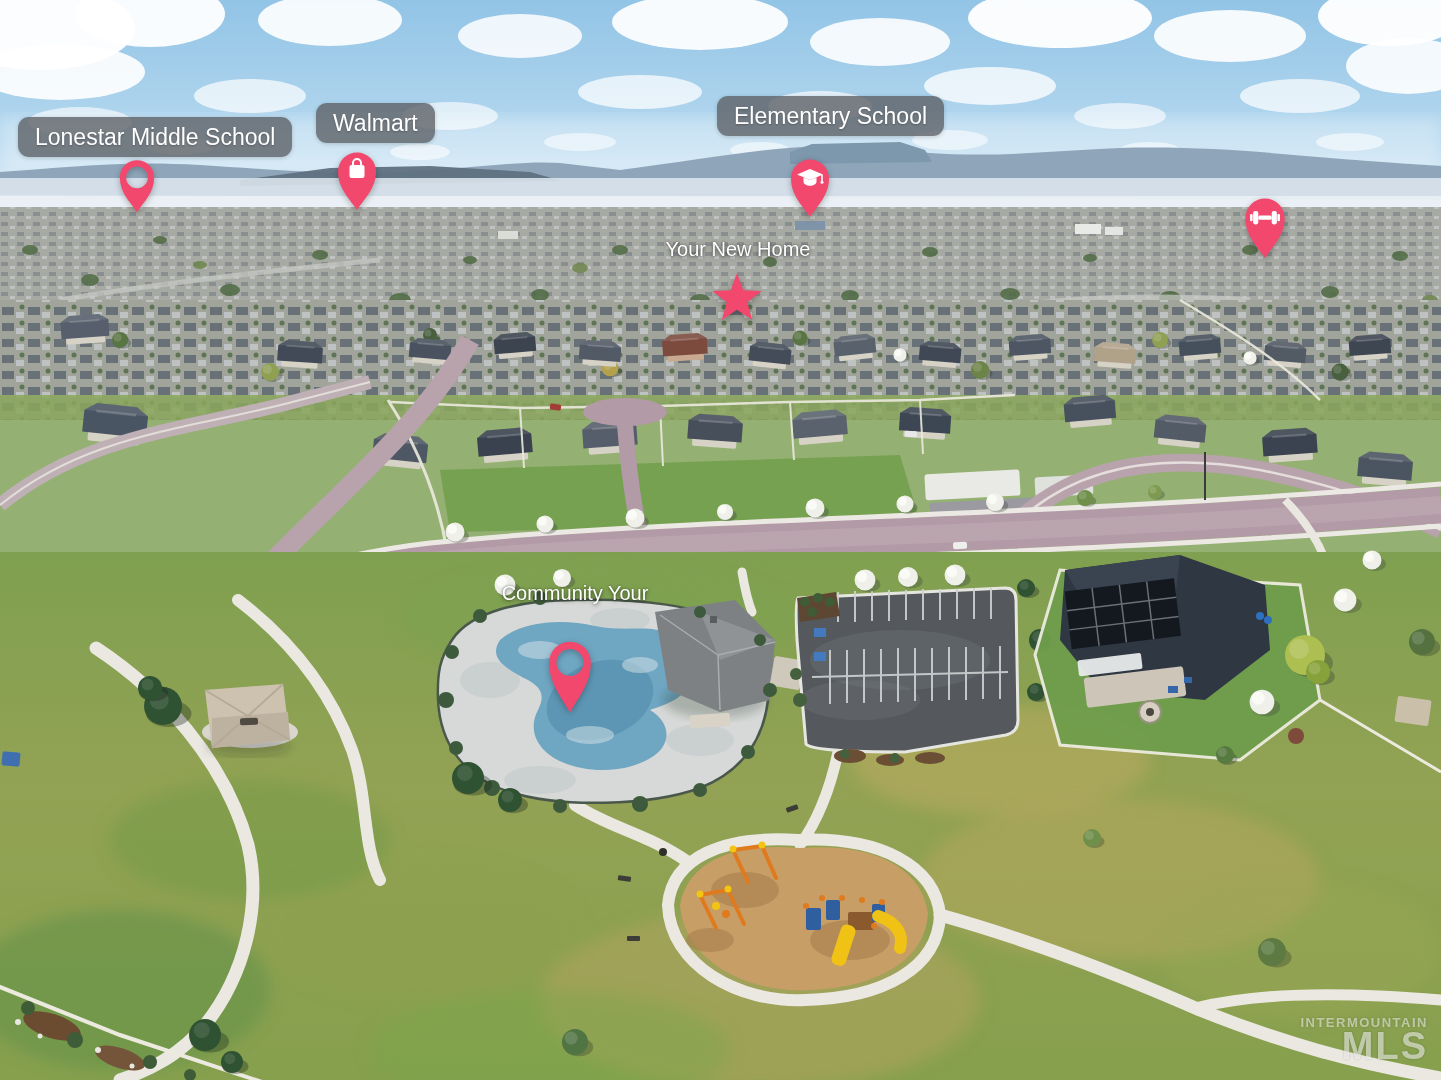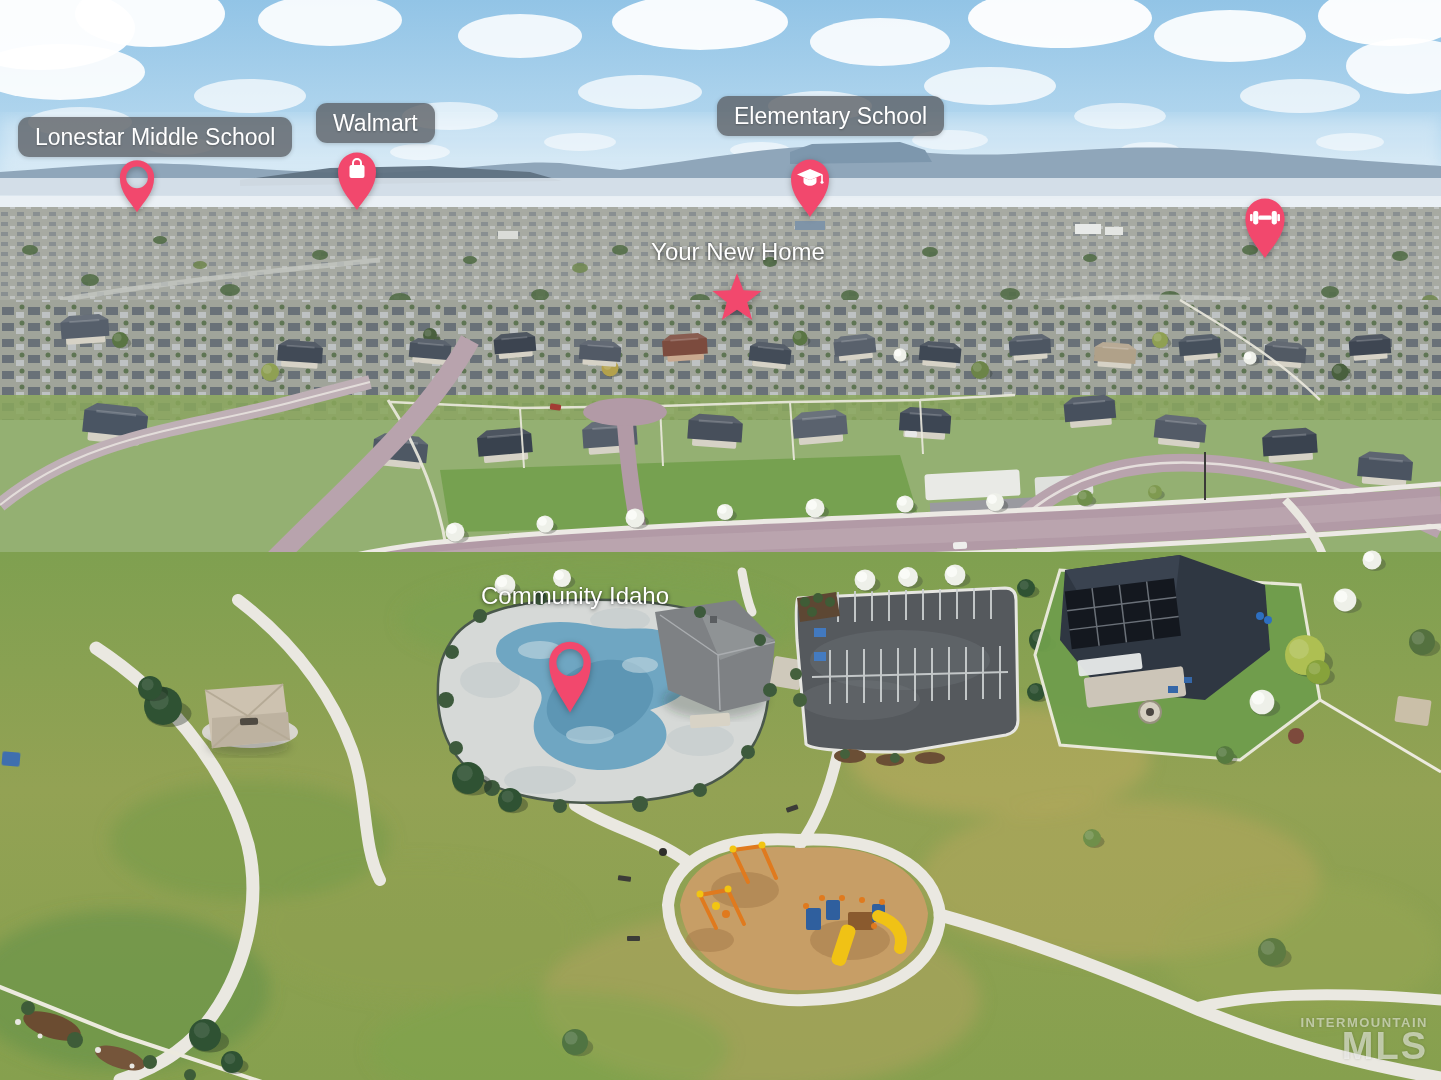--- a/index.html
+++ b/index.html
@@ -10,21 +10,21 @@
   .stage { position:absolute; inset:0; width:1438px; height:1080px; }
   svg.scene { position:absolute; top:0; left:0; display:block; }
 
   .label-pill {
     position:absolute; background:rgba(90,94,99,0.78); color:#fff;
     font-size:23px; line-height:26px; padding:7px 17px; border-radius:11px;
     white-space:nowrap; text-shadow:0 1px 2px rgba(0,0,0,0.25);
     box-shadow:0 1px 4px rgba(0,0,0,0.18);
   }
   .label-plain {
-    position:absolute; color:#fff; font-size:24px; white-space:nowrap;
+    position:absolute; color:#fff; font-size:20px; white-space:nowrap;
     transform:translateX(-50%);
     text-shadow:0 1px 4px rgba(0,0,0,0.55), 0 0 2px rgba(0,0,0,0.35);
   }
   .pin {
     position:absolute; transform:translate(-50%,-100%);
     filter:drop-shadow(0 2px 3px rgba(0,0,0,0.28));
   }
   .star {
     position:absolute; transform:translate(-50%,-50%);
     filter:drop-shadow(0 2px 3px rgba(0,0,0,0.32));
@@ -578,21 +578,21 @@
 </svg>
 
 <div class="label-plain" style="left:738px; top:238px;">
   <span>Your New Home</span>
 </div>
 <svg class="star" style="left:737px; top:299px;" width="58" height="56" viewBox="0 0 48 52">
   <polygon points="24,2 29.9,17.9 46.8,18.6 33.5,29.1 38.1,45.4 24,36 9.9,45.4 14.5,29.1 1.2,18.6 18.1,17.9" fill="#F2486D"></polygon>
 </svg>
 
 <div class="label-plain" style="left:575px; top:582px;">
-  <span>Community Idaho</span>
+  <span>Community Your</span>
 </div>
 <svg class="pin" style="left:570px; top:716px;" width="50" height="80" viewBox="0 0 48 74">
   <path fill-rule="evenodd" d="M24 72 C15 56 4 44 4 24 A20 20 0 1 1 44 24 C44 44 33 56 24 72 Z M24 11 A13 13 0 1 0 24 37 A13 13 0 1 0 24 11 Z" fill="#F2486D"></path>
 </svg>
 
 <div class="watermark">
   <div class="wm1">INTERMOUNTAIN</div>
   <div class="wm2">MLS</div>
 </div>
 

